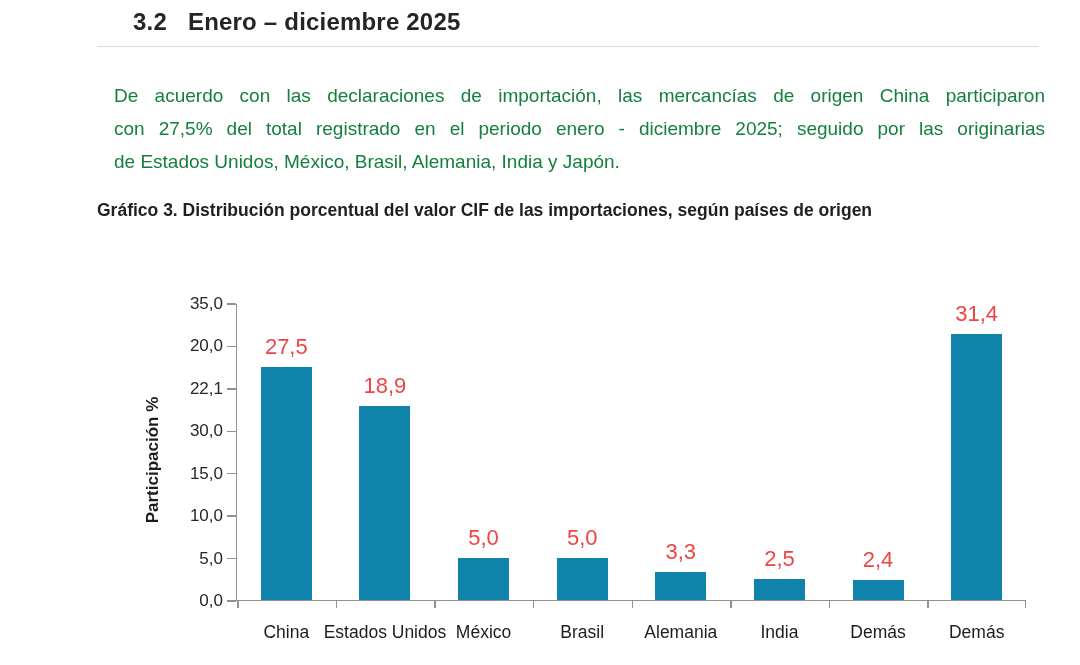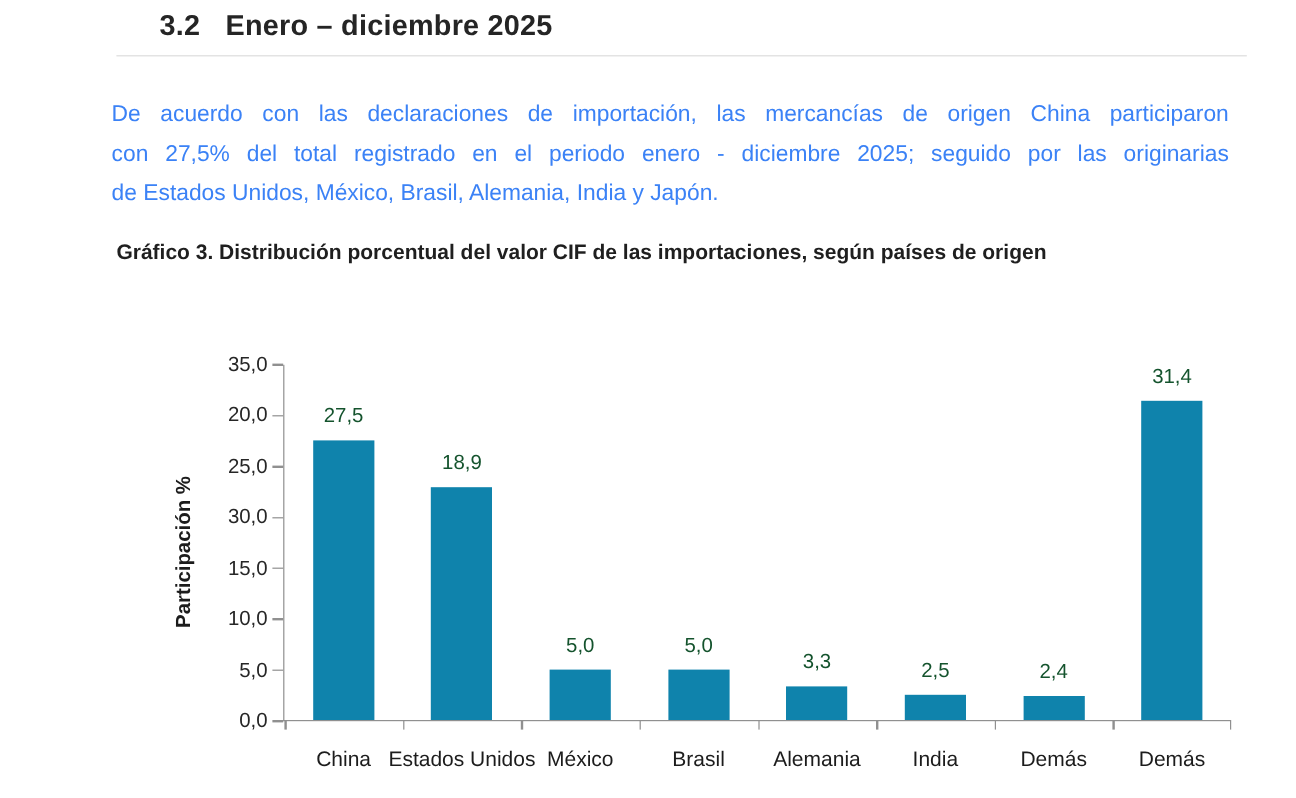--- a/index.html
+++ b/index.html
@@ -12,22 +12,22 @@
   .heading {
     position:absolute; left:97px; top:8px; display:flex; gap:21px;
     font-size:24px; font-weight:700; color:#252525; letter-spacing:.2px;margin-left:36px;
   }
   .heading-rule {
     position:absolute; left:97px; top:46px; width:942px; height:1px;
     background:#dcdcdc; border:0;
   }
   
   .paragraph {
-    position:absolute; left:93px; top:79px; width:931px;
-    font-size:19px; line-height:33px; color:#3b82f6;
+    position:absolute; left:114px; top:79px; width:931px;
+    font-size:19px; line-height:33px; color:#15803d;
   }
   .para-line { text-align:justify; }
   .para-line.justify-last { text-align-last:justify; }
   
   .chart-title {
     position:absolute; left:97px; top:197px; width:931px;
     font-size:17.5px; font-weight:700; line-height:27.5px; color:#1f1f1f;
   }
   .chart-title sup { font-size:11px; vertical-align:6px; font-weight:700; }
   
@@ -45,21 +45,21 @@
   }
   .y-tick-label {
     position:absolute; left:-66px; width:52px; height:20px; line-height:20px;
     text-align:right; font-size:17px; color:#262626; white-space:nowrap;
   }
   .x-tick {
     position:absolute; top:100%; width:1.5px; height:8px; background:#909090;
   }
   .bar { position:absolute; bottom:0; width:51px; }
   .bar-value {
-    position:absolute; text-align:center; font-size:17px; color:#14532d;
+    position:absolute; text-align:center; font-size:22px; color:#ef4444;
     height:20px; line-height:20px; white-space:nowrap;
   }
   .x-label {
     position:absolute; top:calc(100% + 22px); text-align:center;
     font-size:17.5px; color:#1c1c1c; white-space:nowrap;
     display:flex; justify-content:center; overflow:visible;
   }
 </style>
 </head>
 <body>
@@ -83,21 +83,21 @@
   </div>
 
   <div class="chart">
     <div class="y-axis-title">Participación %</div>
     <div class="plot" id="plot">
         <div class="y-tick" style="top: -0.75px;"></div>
         <div class="y-tick-label" style="top: -10px;">35,0</div>
         <div class="y-tick" style="top: 41.6786px;"></div>
         <div class="y-tick-label" style="top: 32.4286px;">20,0</div>
         <div class="y-tick" style="top: 84.1071px;"></div>
-        <div class="y-tick-label" style="top: 74.8571px;">25,0</div>
+        <div class="y-tick-label" style="top: 74.8571px;">22,1</div>
         <div class="y-tick" style="top: 126.536px;"></div>
         <div class="y-tick-label" style="top: 117.286px;">30,0</div>
         <div class="y-tick" style="top: 168.964px;"></div>
         <div class="y-tick-label" style="top: 159.714px;">15,0</div>
         <div class="y-tick" style="top: 211.393px;"></div>
         <div class="y-tick-label" style="top: 202.143px;">10,0</div>
         <div class="y-tick" style="top: 253.821px;"></div>
         <div class="y-tick-label" style="top: 244.571px;">5,0</div>
         <div class="y-tick" style="top: 296.25px;"></div>
         <div class="y-tick-label" style="top: 287px;">0,0</div>

